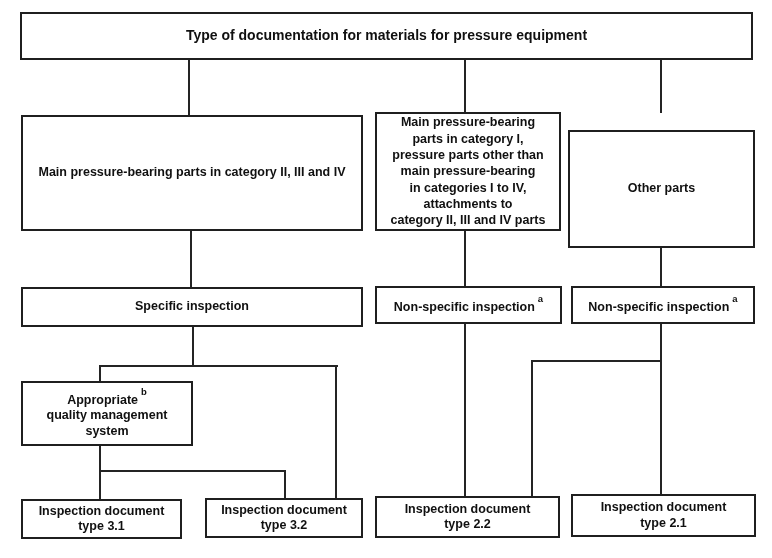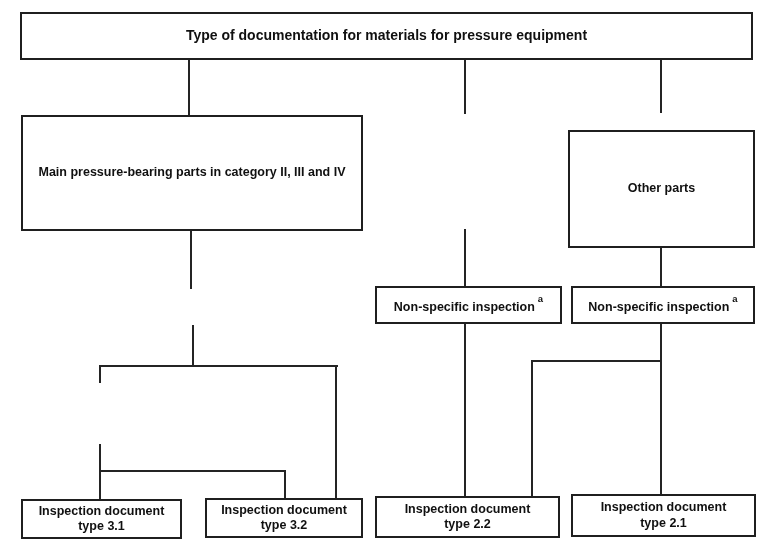--- a/index.html
+++ b/index.html
@@ -69,34 +69,51 @@
   <div class="vl" style="left:531px; top:360px; height:138px;"></div>
 
   <div class="box" style="left:21px; top:115px; width:342px; height:116px;">
     <span>Main pressure-bearing parts in category II, III and IV</span>
   </div>
 
   <div class="box title-box" style="left:20px; top:12px; width:733px; height:48px;">
     <span>Type of documentation for materials for pressure equipment</span>
   </div>
 
+  <div class="box mid-box" style="left:375px; top:112px; width:186px; height:119px;">
+    <span class="pre">Main pressure-bearing
+parts in category I,
+pressure parts other than
+main pressure-bearing
+in categories I to IV,
+attachments to
+category II, III and IV parts</span>
+  </div>
 
   <div class="box" style="left:568px; top:111px; width:187px; height:118px;margin-top:19px;">
     <span>Other parts</span>
   </div>
 
+  <div class="box" style="left:21px; top:287px; width:342px; height:40px;">
+    <span>Specific inspection</span>
+  </div>
 
   <div class="box" style="left:375px; top:286px; width:187px; height:38px;">
     <span class="line-row"><span>Non-specific inspection</span><sup class="fn">a</sup></span>
   </div>
 
   <div class="box" style="left:571px; top:286px; width:184px; height:38px;">
     <span class="line-row"><span>Non-specific inspection</span><sup class="fn">a</sup></span>
   </div>
 
+  <div class="box" style="left:21px; top:381px; width:172px; height:65px;">
+    <span class="line-row"><span>Appropriate</span><sup class="fn">b</sup></span>
+    <span class="pre">quality management
+system</span>
+  </div>
 
   <div class="box" style="left:21px; top:499px; width:161px; height:40px;">
     <span class="pre">Inspection document
 type 3.1</span>
   </div>
 
   <div class="box" style="left:205px; top:498px; width:158px; height:40px;">
     <span class="pre">Inspection document
 type 3.2</span>
   </div>

